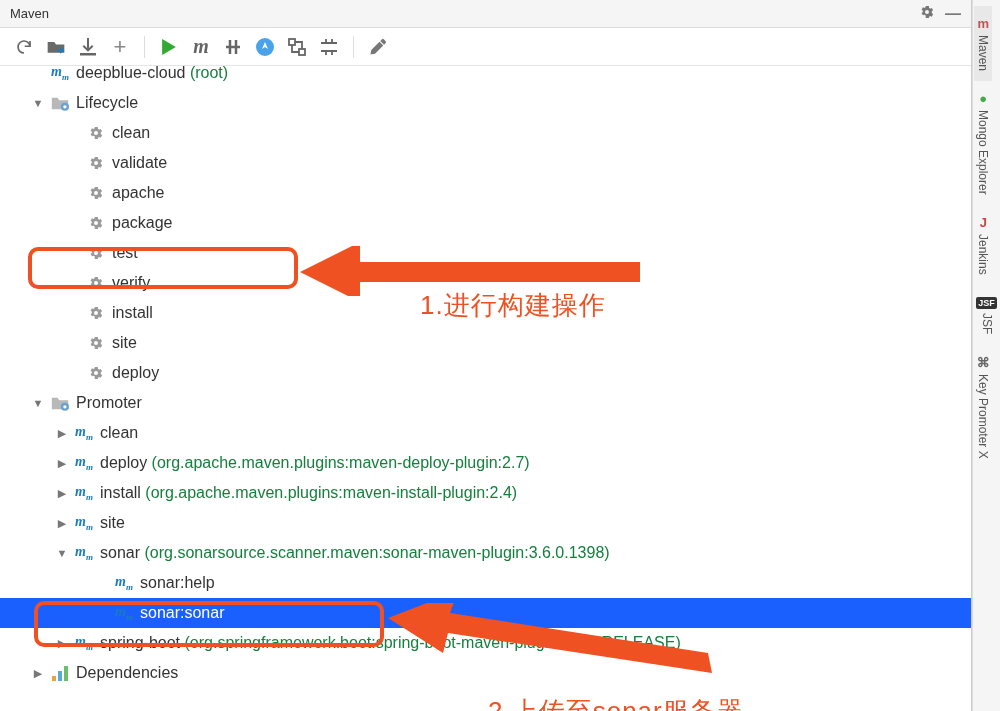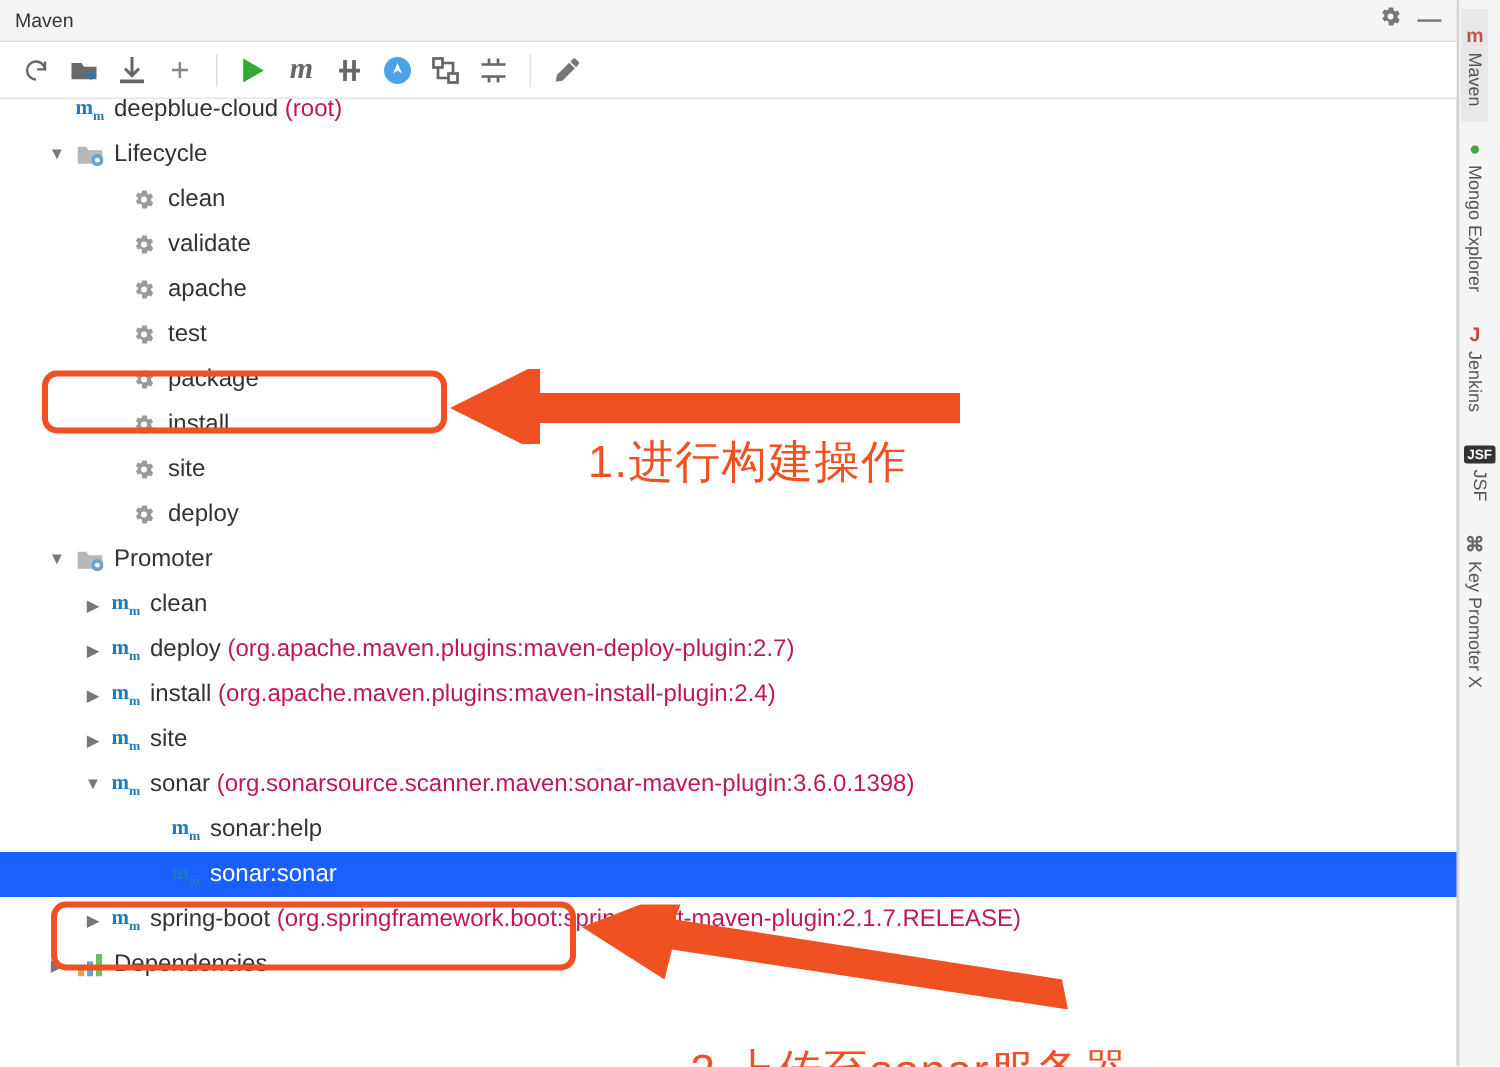--- a/index.html
+++ b/index.html
@@ -78,41 +78,42 @@
   align-items: center;
   white-space: nowrap;
   cursor: pointer;
 }
 .tree-row.selected { background: #1a5fff; color: #fff; }
 .tw { display: inline-block; width: 12px; text-align: center; color: #777; font-size: 11px; margin-right: 6px; }
 .node-icon { display: inline-flex; width: 20px; justify-content: center; margin-right: 6px; }
 .pad { display: inline-block; }
 .pad.d1 { width: 32px; } .pad.d2 { width: 56px; } .pad.d3 { width: 86px; } .pad.d4 { width: 114px; }
 .gear { color: #9a9a9a; }
-.gray { color: #be185d; }
-.mvn-m { font-family: serif; font-weight: bold; color: #1a7bbf; font-size: 14px; }
+.gray { color: #15803d; }
+.mvn-m { font-family: serif; font-style: italic; font-weight: bold; color: #1a7bbf; font-size: 14px; }
 .mvn-m-sub { font-size: 9px; color: #1a7bbf; vertical-align: sub; }
 .folder-icon { display: inline-flex; align-items: center; }
 
 .anno-box {
   position: absolute;
   border: 4px solid #ef5122;
   border-radius: 10px;
   pointer-events: none;
   z-index: 50;
 }
 .anno-arrow { position: absolute; z-index: 50; pointer-events: none; }
 .anno-text {
   position: absolute;
   color: #ef5122;
-  font-size: 30px;
+  font-size: 26px;
   font-weight: 400;
   z-index: 50;
   pointer-events: none;
   letter-spacing: 1px;
+  margin-left: 28px;
 }
 </style>
 </head>
 <body>
 
 <div class="container">
   <div class="main-panel">
 
     <div class="title-bar">
       <span>Maven</span>
@@ -235,30 +236,39 @@
             </span>
             <span>apache</span>
           </div>
           <div class="tree-row">
             <span class="pad d3"></span>
             <span class="node-icon gear">
               <svg width="16" height="16" viewBox="0 0 24 24" fill="currentColor">
                 <path d="M19.14,12.94a7,7,0,0,0,0-1.88l2-1.55-2-3.46-2.35.95a7,7,0,0,0-1.63-.95L14.8,3H10.2L9.84,5.05a7,7,0,0,0-1.63.95L5.86,5.05l-2,3.46,2,1.55a7,7,0,0,0,0,1.88l-2,1.55,2,3.46,2.35-.95a7,7,0,0,0,1.63.95L10.2,21h4.6l.36-2.05a7,7,0,0,0,1.63-.95l2.35.95,2-3.46ZM12,15a3,3,0,1,1,3-3A3,3,0,0,1,12,15Z"></path>
               </svg>
             </span>
+            <span>package</span>
+          </div>
+          <div class="tree-row">
+            <span class="pad d3"></span>
+            <span class="node-icon gear">
+              <svg width="16" height="16" viewBox="0 0 24 24" fill="currentColor">
+                <path d="M19.14,12.94a7,7,0,0,0,0-1.88l2-1.55-2-3.46-2.35.95a7,7,0,0,0-1.63-.95L14.8,3H10.2L9.84,5.05a7,7,0,0,0-1.63.95L5.86,5.05l-2,3.46,2,1.55a7,7,0,0,0,0,1.88l-2,1.55,2,3.46,2.35-.95a7,7,0,0,0,1.63.95L10.2,21h4.6l.36-2.05a7,7,0,0,0,1.63-.95l2.35.95,2-3.46ZM12,15a3,3,0,1,1,3-3A3,3,0,0,1,12,15Z"></path>
+              </svg>
+            </span>
             <span>test</span>
           </div>
           <div class="tree-row">
             <span class="pad d3"></span>
             <span class="node-icon gear">
               <svg width="16" height="16" viewBox="0 0 24 24" fill="currentColor">
                 <path d="M19.14,12.94a7,7,0,0,0,0-1.88l2-1.55-2-3.46-2.35.95a7,7,0,0,0-1.63-.95L14.8,3H10.2L9.84,5.05a7,7,0,0,0-1.63.95L5.86,5.05l-2,3.46,2,1.55a7,7,0,0,0,0,1.88l-2,1.55,2,3.46,2.35-.95a7,7,0,0,0,1.63.95L10.2,21h4.6l.36-2.05a7,7,0,0,0,1.63-.95l2.35.95,2-3.46ZM12,15a3,3,0,1,1,3-3A3,3,0,0,1,12,15Z"></path>
               </svg>
             </span>
-            <span>package</span>
+            <span>verify</span>
           </div>
           <div class="tree-row">
             <span class="pad d3"></span>
             <span class="node-icon gear">
               <svg width="16" height="16" viewBox="0 0 24 24" fill="currentColor">
                 <path d="M19.14,12.94a7,7,0,0,0,0-1.88l2-1.55-2-3.46-2.35.95a7,7,0,0,0-1.63-.95L14.8,3H10.2L9.84,5.05a7,7,0,0,0-1.63.95L5.86,5.05l-2,3.46,2,1.55a7,7,0,0,0,0,1.88l-2,1.55,2,3.46,2.35-.95a7,7,0,0,0,1.63.95L10.2,21h4.6l.36-2.05a7,7,0,0,0,1.63-.95l2.35.95,2-3.46ZM12,15a3,3,0,1,1,3-3A3,3,0,0,1,12,15Z"></path>
               </svg>
             </span>
             <span>install</span>
           </div>

